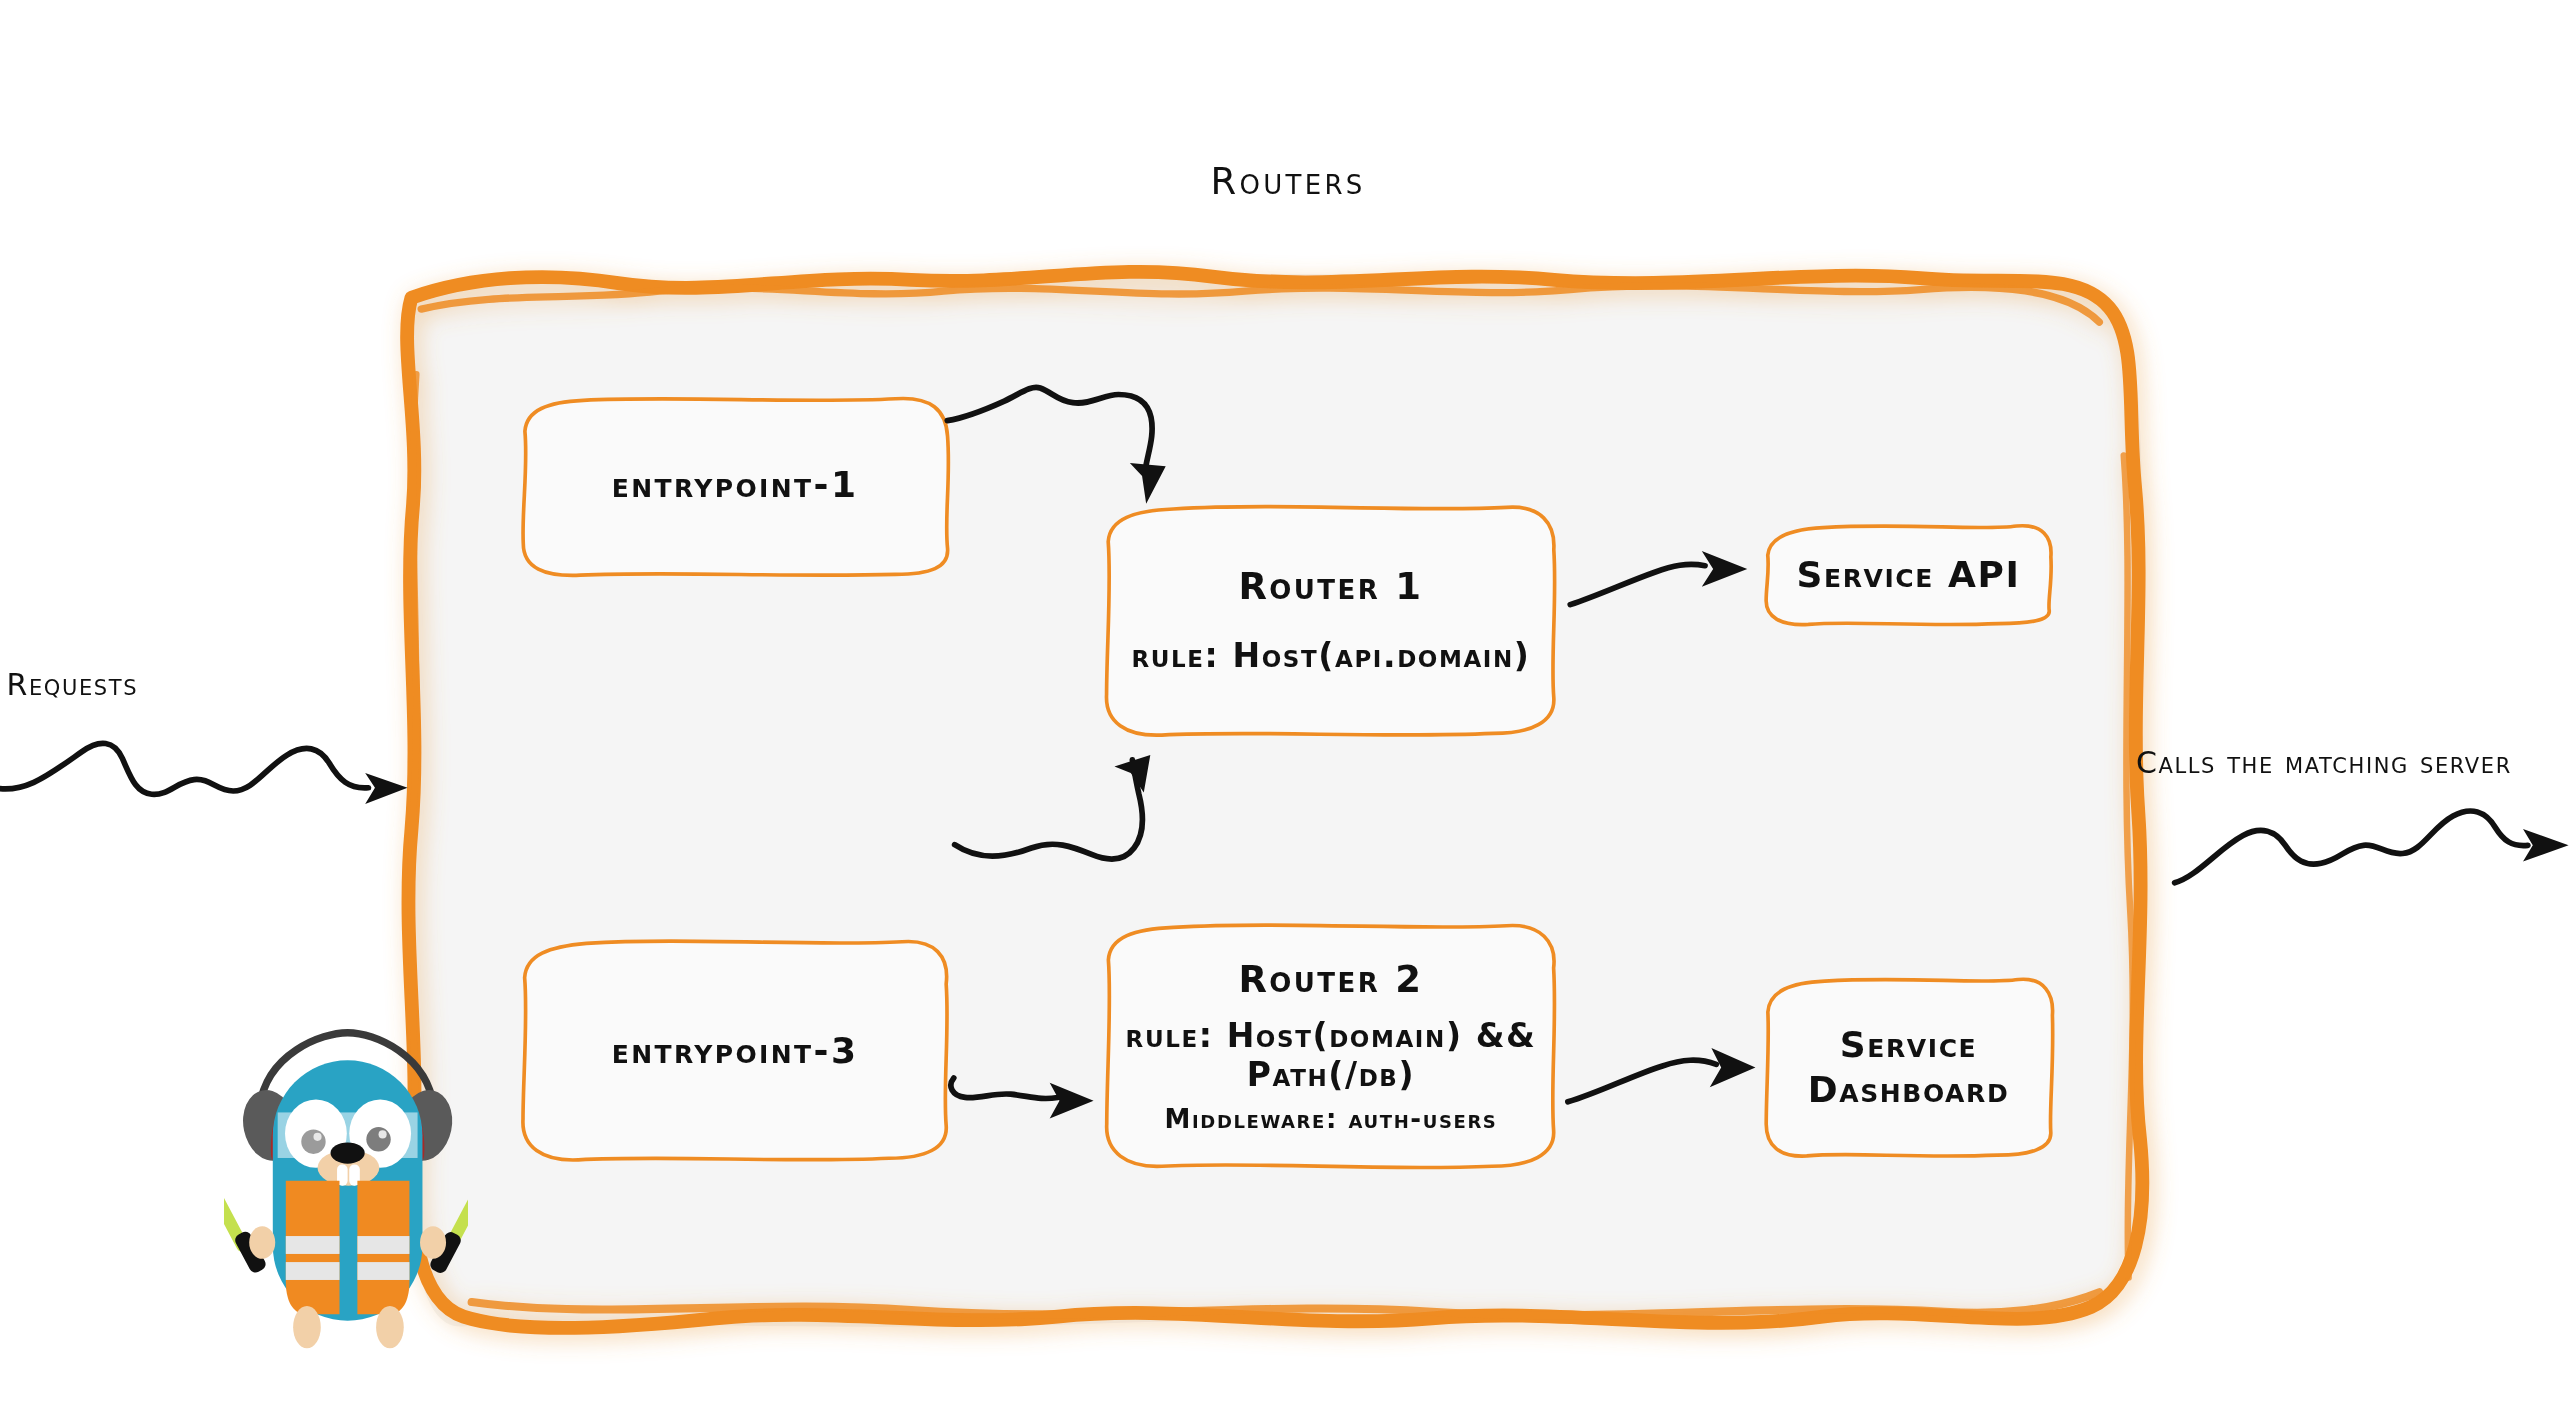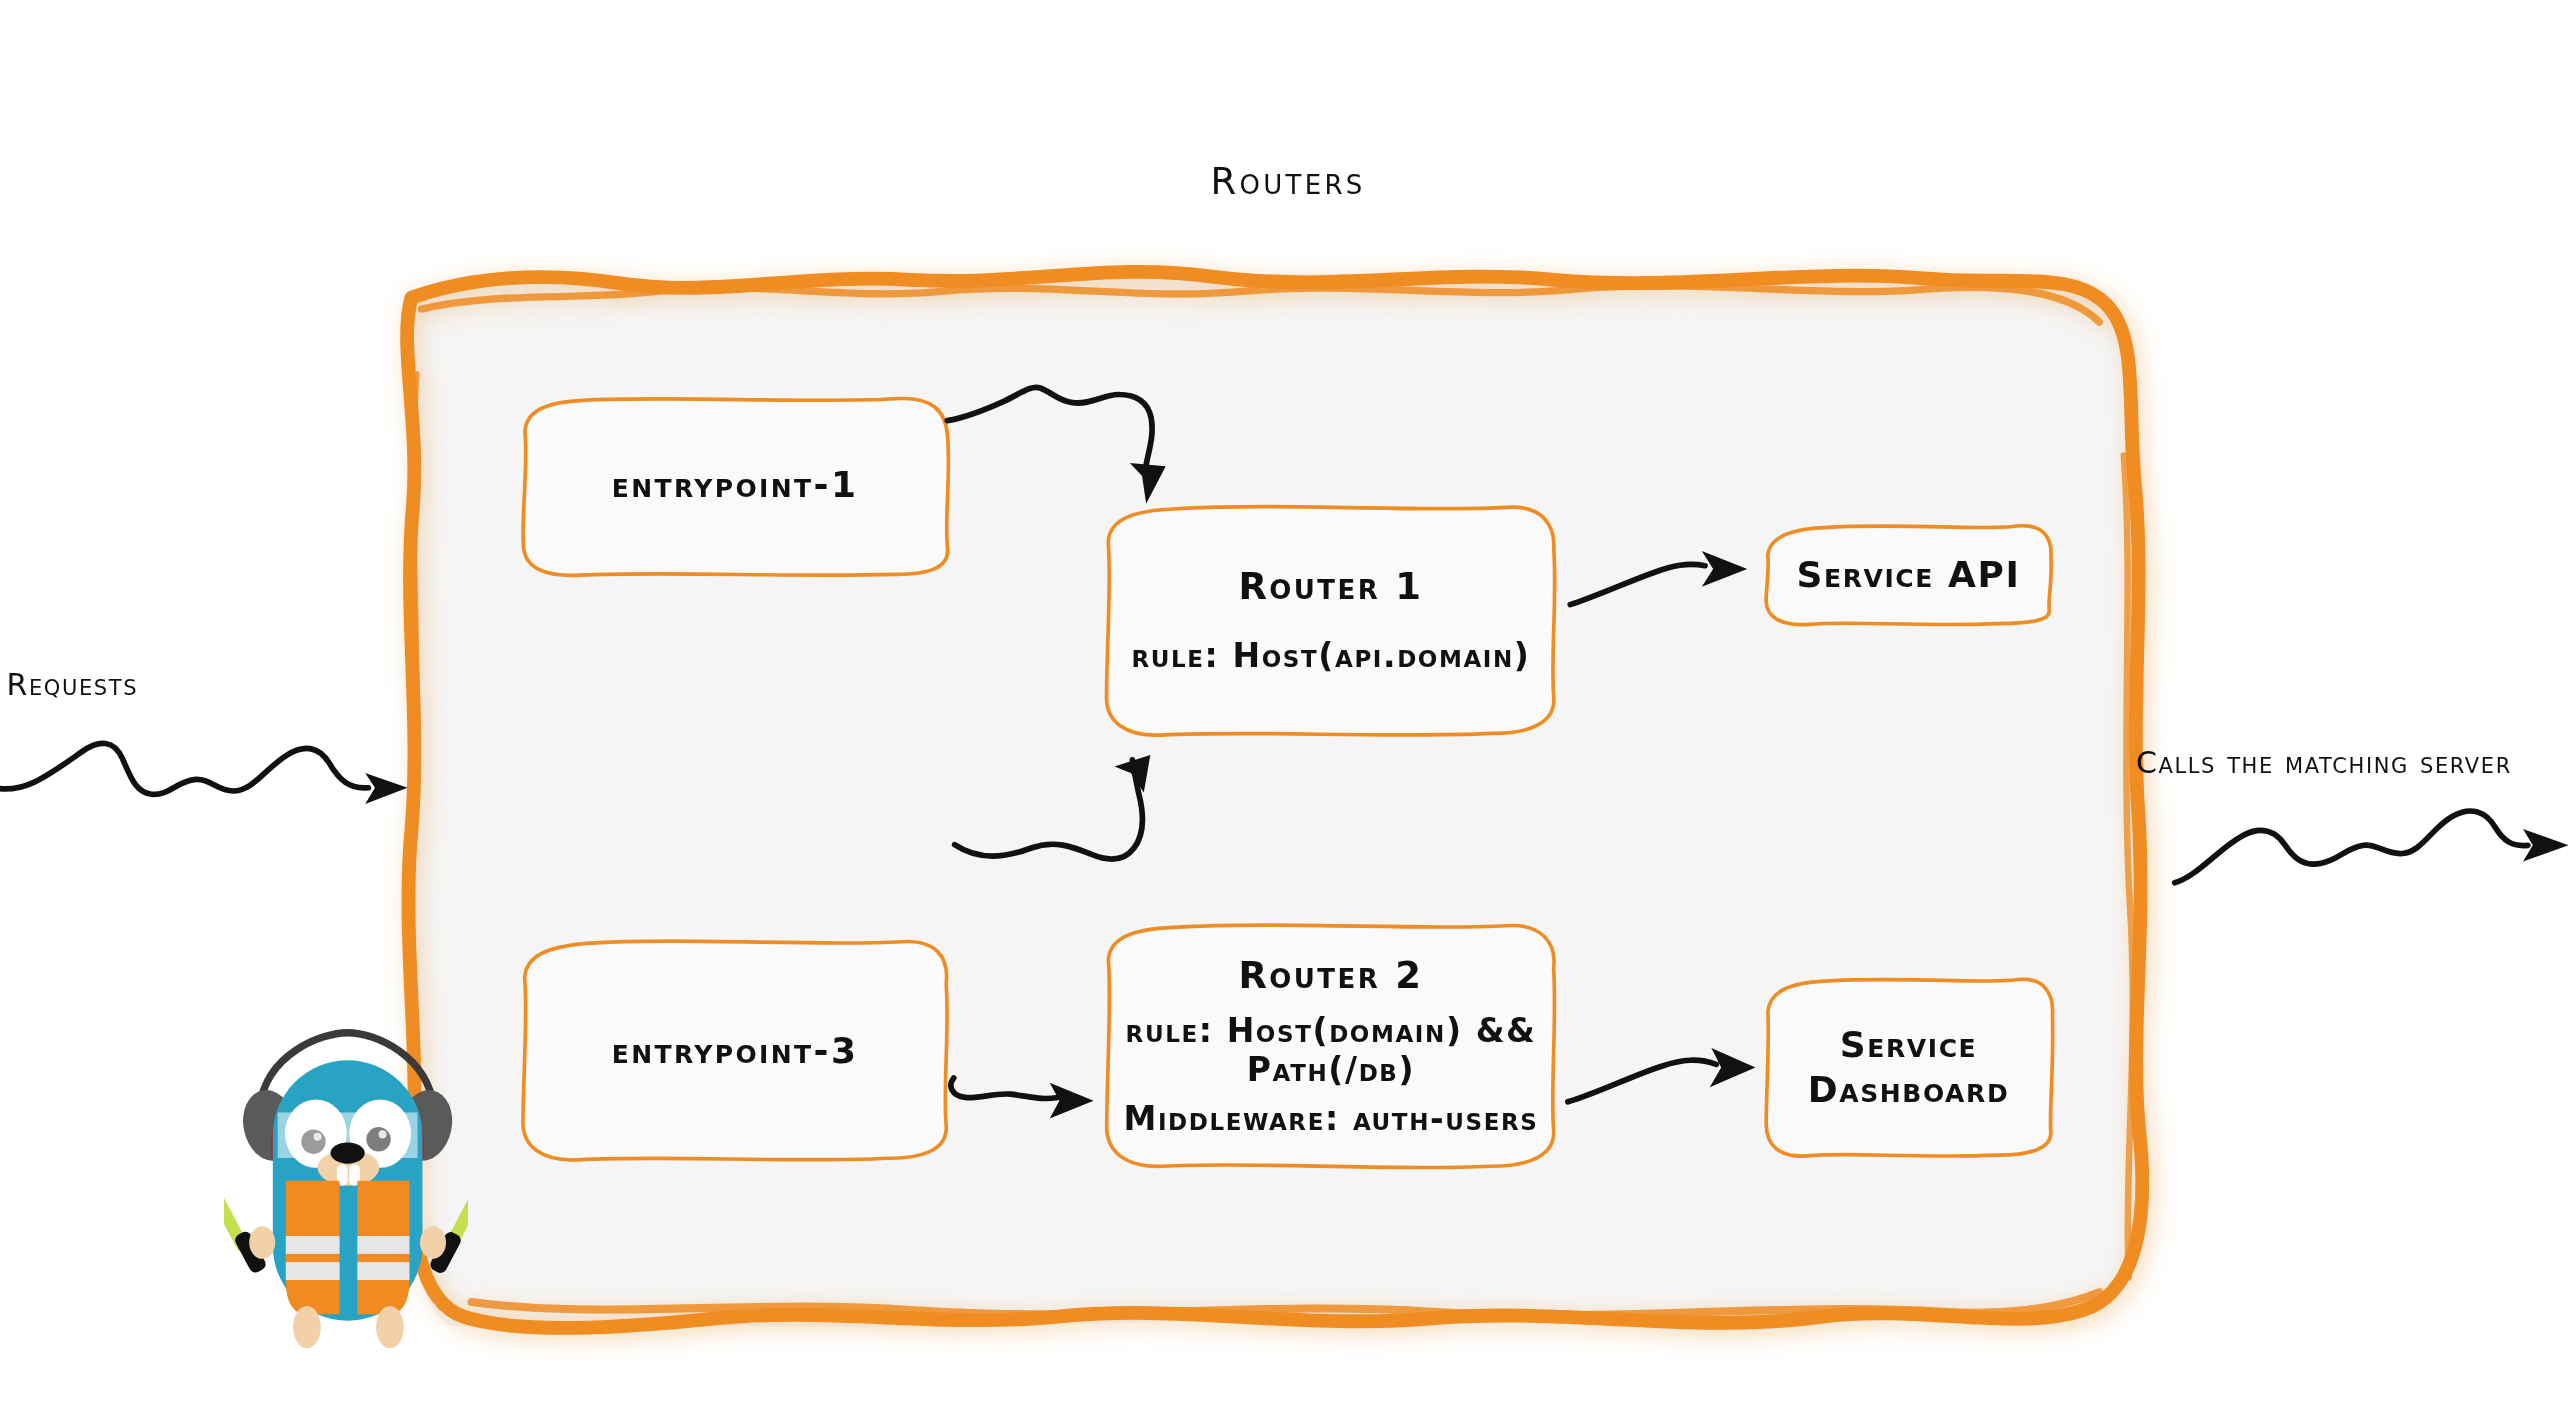--- a/index.html
+++ b/index.html
@@ -34,21 +34,21 @@
     pointer-events:none;
     font-weight:bold;
   }
 
   
   .ep .txt{font-size:36px;letter-spacing:2.4px;}
 
   
   .router .line1{font-size:37px;letter-spacing:2.4px;margin-bottom:3.3px;}
   .router .line2{font-size:33px;letter-spacing:1.6px;}
-  .router .line3{font-size:33px;letter-spacing:1.6px;}
+  .router .line3{font-size:26px;letter-spacing:1.6px;}
 
   
   .service .txt{font-size:36px;letter-spacing:1.6px;line-height:1.25;}
 
   
   .sketch-label{
     position:absolute;
     font-family:"DejaVu Sans", sans-serif;
     font-size:30px; letter-spacing:1.6px; color:#111;
     font-variant:small-caps; white-space:nowrap;

